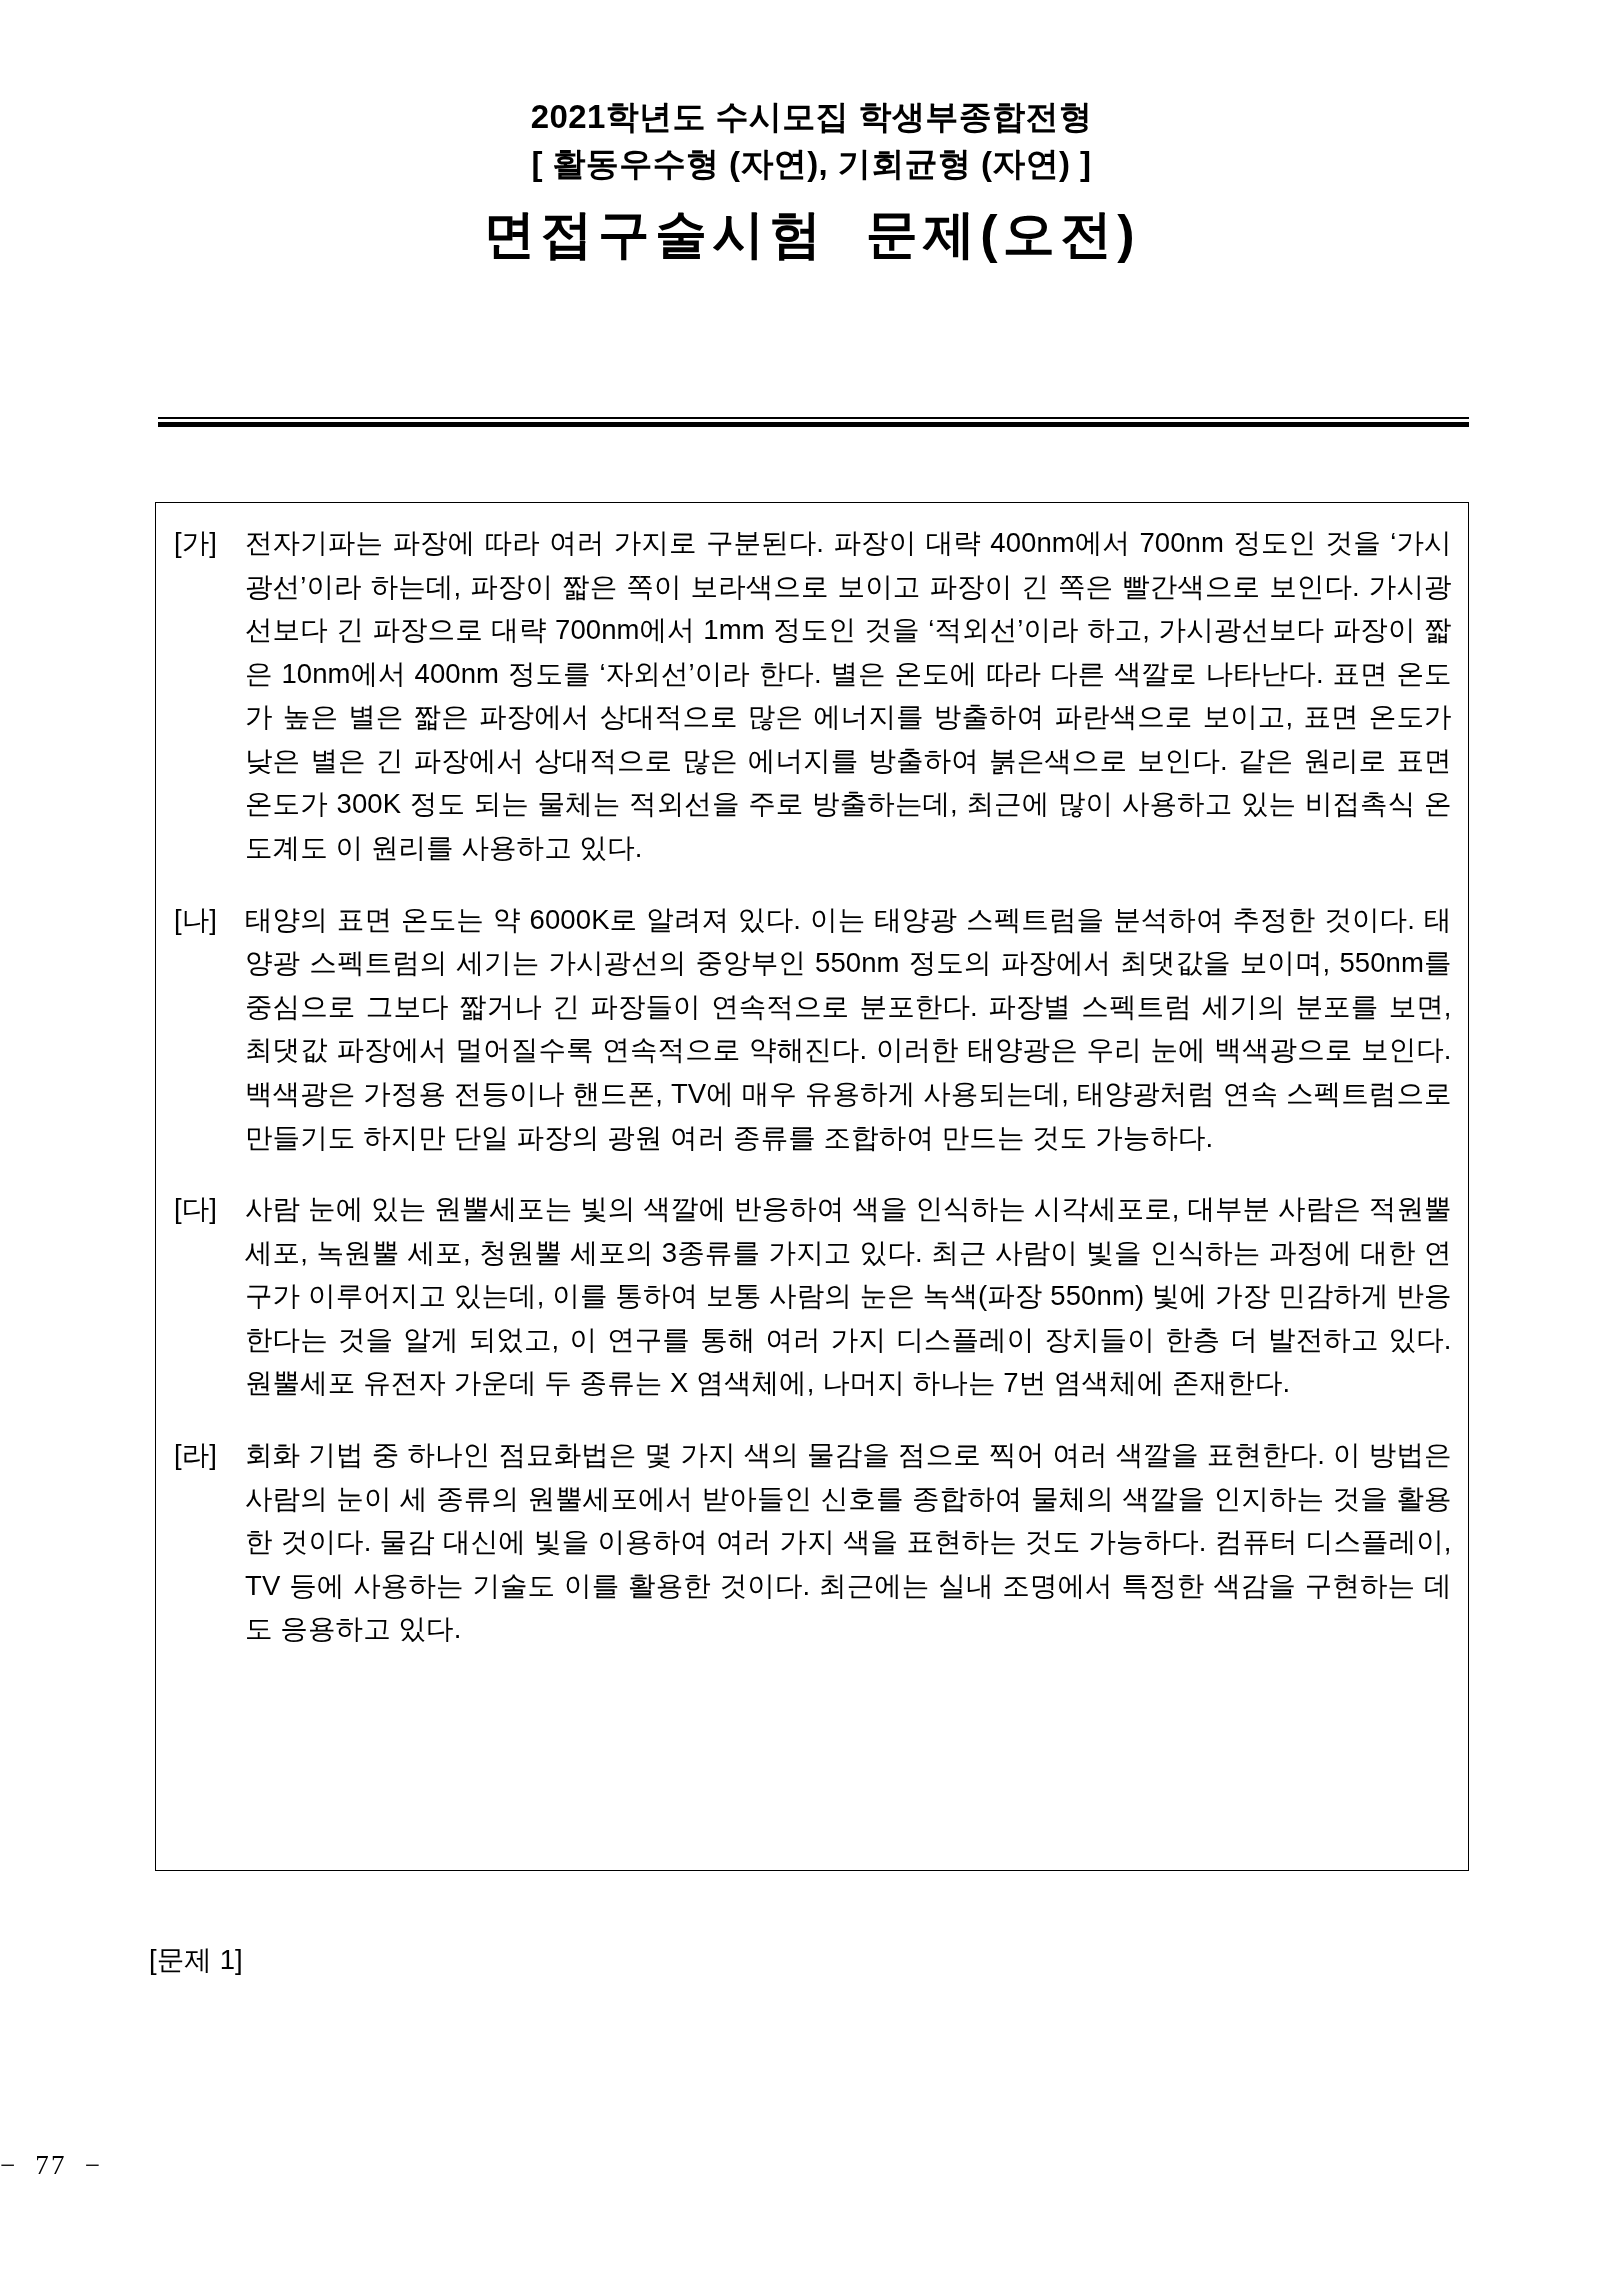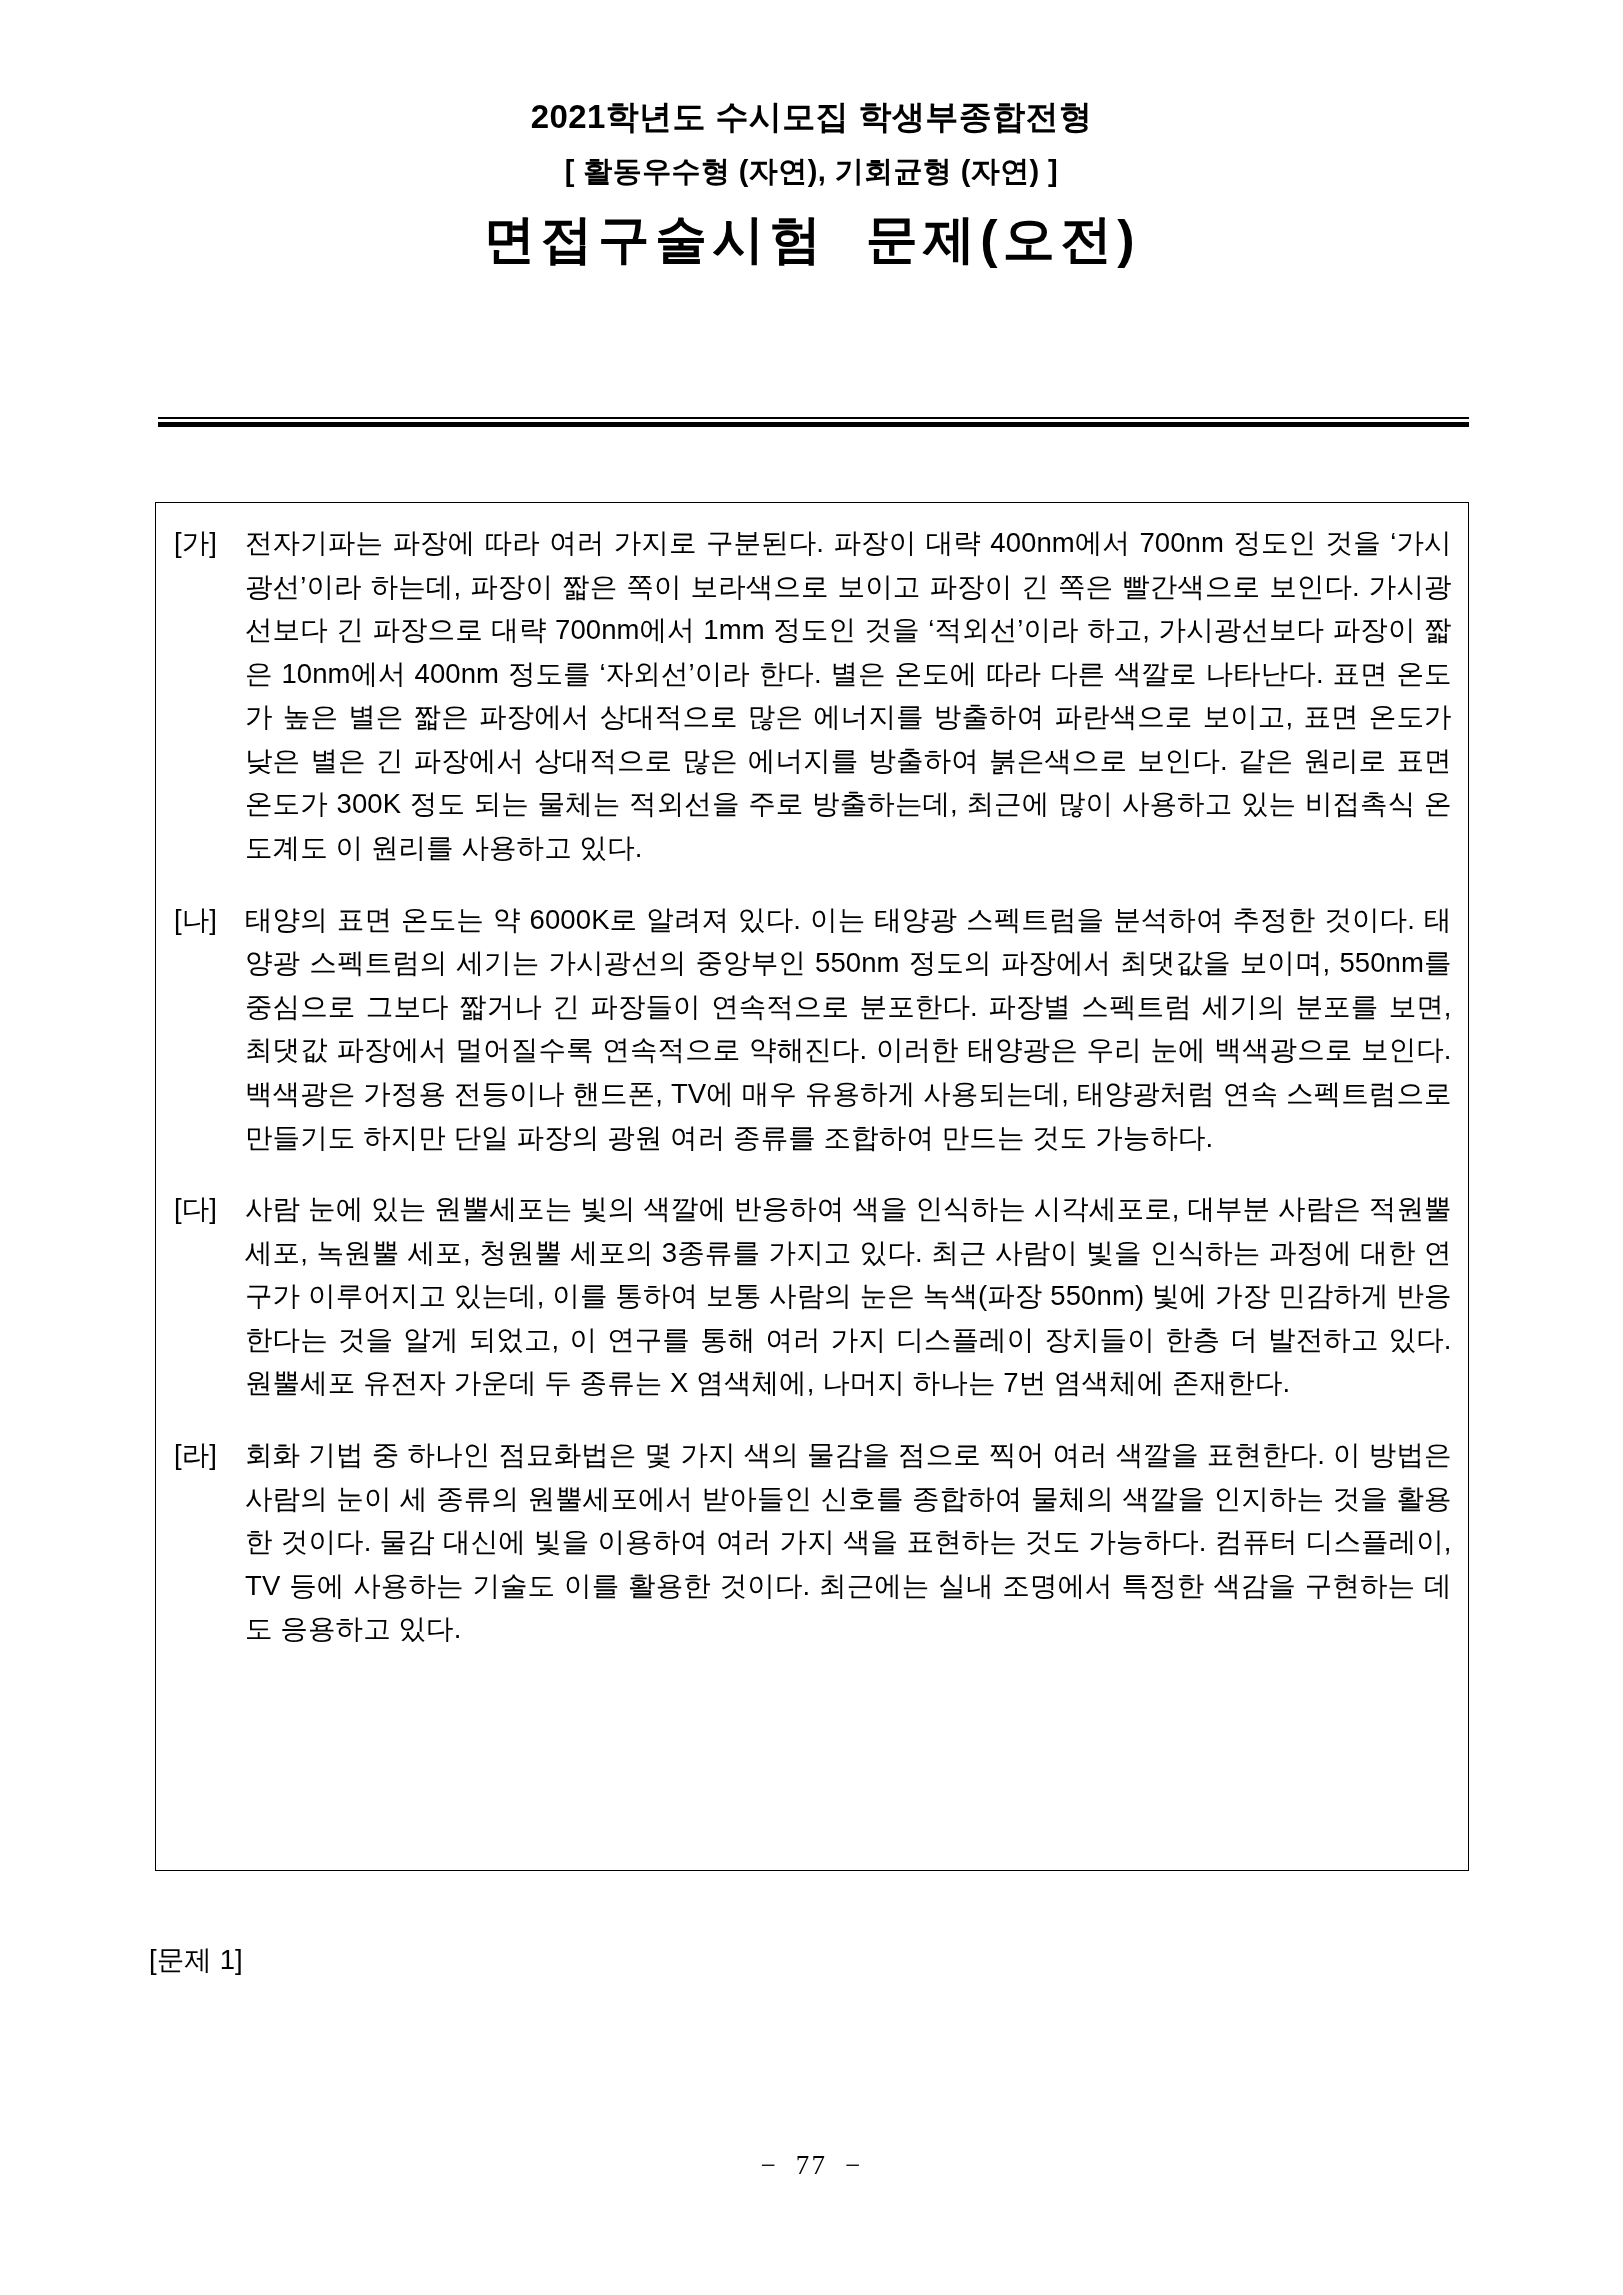--- a/index.html
+++ b/index.html
@@ -32,25 +32,25 @@
     text-align: center;
   }
   .hdr-line1 {
     font-size: 33px;
     font-weight: 700;
     letter-spacing: 0.4px;
     line-height: 1.32;
     white-space: pre;
   }
   .hdr-line2 {
-    font-size: 29px;
+    font-size: 33px;
     font-weight: 700;
     letter-spacing: 0.4px;
     line-height: 1.32;
-    margin-top: 13px;
+    margin-top: 3px;
     white-space: pre;
   }
   .hdr-title {
     font-size: 52px;
     font-weight: 700;
     letter-spacing: 5.2px;
     line-height: 1.22;
     margin-top: 18px;
     white-space: pre;
   }
@@ -133,21 +133,20 @@
     font-size: 27.5px;
     line-height: 1.585;
   }
 
   
   .footer {
     position: absolute;
     left: 0;
     right: 0;
     top: 2150px;
-    text-align: center;
     font-family: "Liberation Serif", "DejaVu Serif", serif;
     font-size: 27px;
     letter-spacing: 2.2px;
     white-space: pre;
   }
 </style>
 </head>
 <body>
 
 <div class="page">

